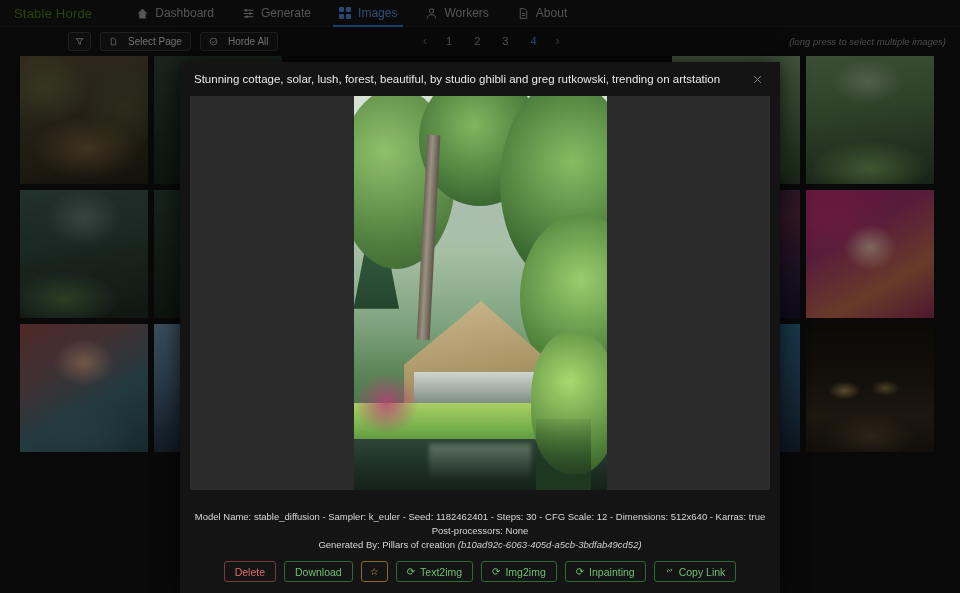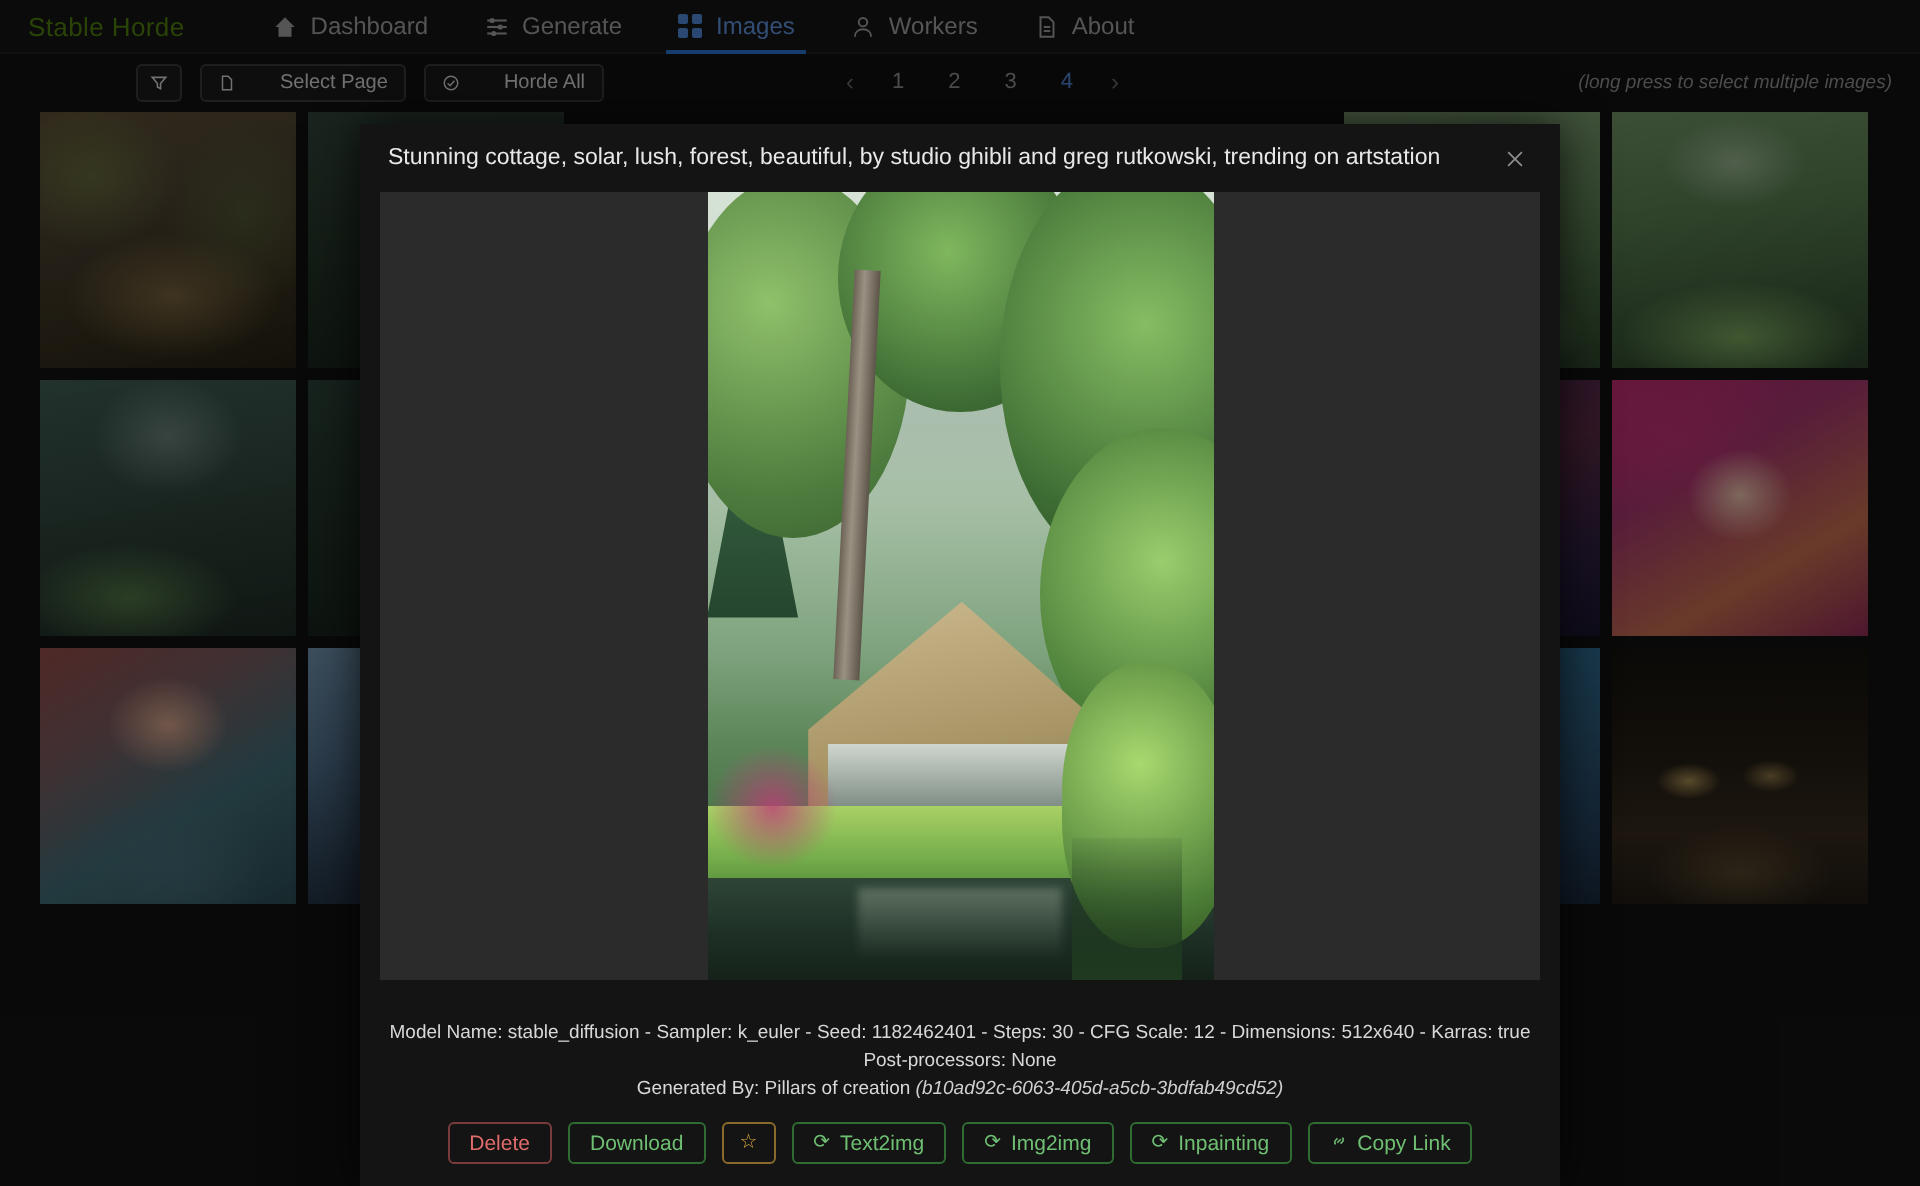--- a/index.html
+++ b/index.html
@@ -46,21 +46,21 @@
 
   
   .toolbar{
     position:absolute;top:27px;left:0;width:960px;height:29px;
     background:#111111;
     display:flex;align-items:center;
     box-sizing:border-box;
     z-index:20;
   }
   .tb-btn{
-    display:flex;align-items:center;gap:22px;
+    display:flex;align-items:center;gap:10px;
     height:19px;padding:0 8px;
     border:1px solid #3a3a3a;border-radius:3px;
     background:#1a1a1a;color:#cfcfcf;font-size:10px;
     cursor:pointer;box-sizing:border-box;white-space:nowrap;
   }
   .tb-btn.icononly{padding:0 6px;}
   .tb-group{display:flex;align-items:center;gap:9px;margin-left:68px;}
 
   .pager{
     position:absolute;left:415px;top:0;height:29px;

